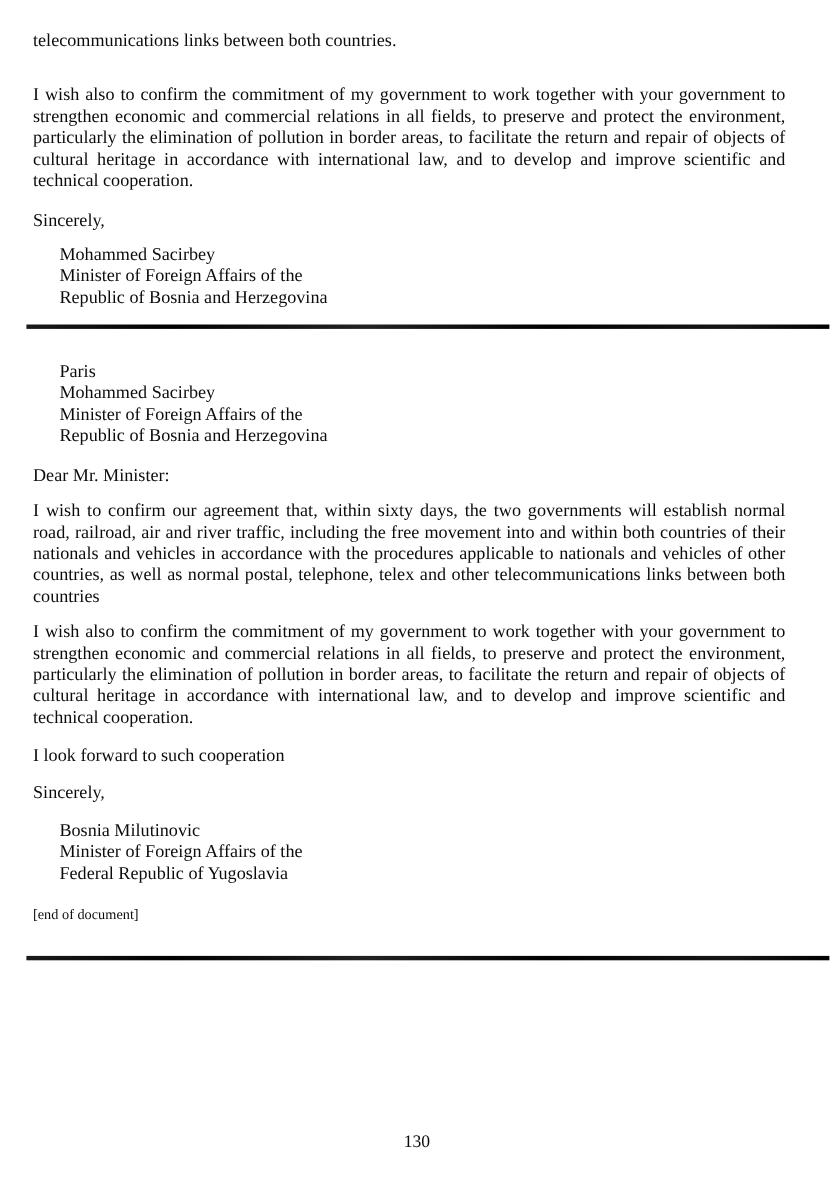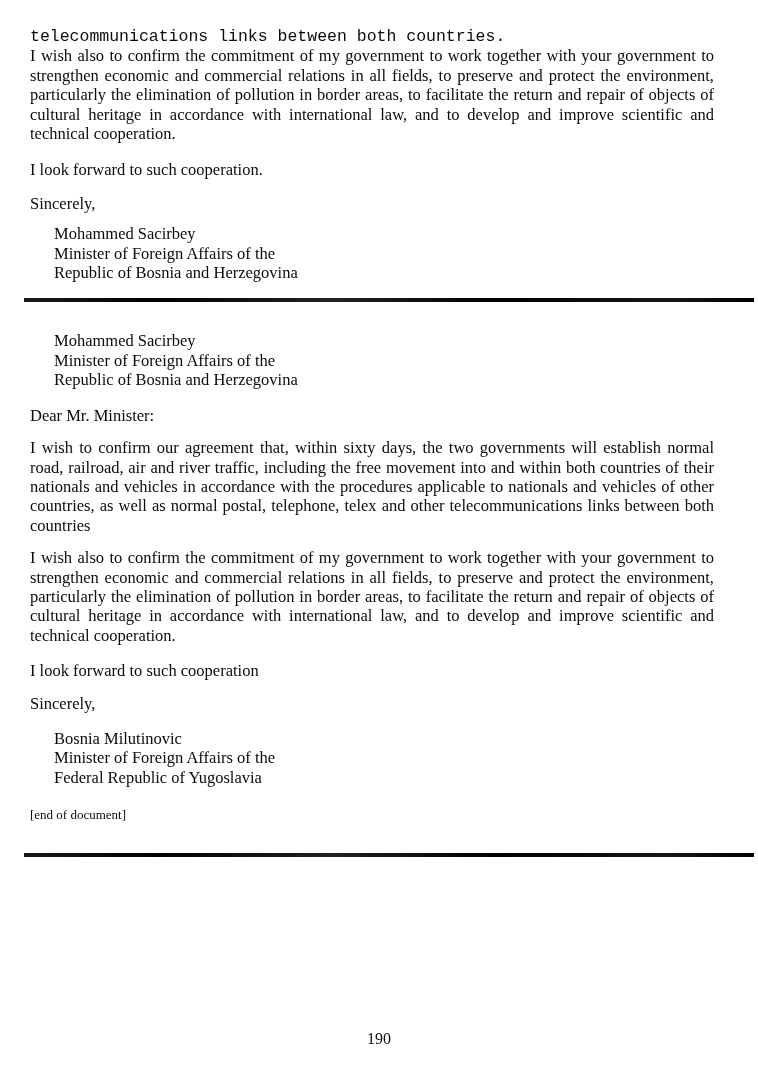--- a/index.html
+++ b/index.html
@@ -13,21 +13,21 @@
     font-size: 16.5px;
     line-height: 19.4px;
     overflow: hidden;
     box-sizing: border-box;
   }
   .content {
     padding: 27px 44px 0 30px;
   }
   p { margin: 0; }
   .justify { text-align: justify; }
-  .para-tail { margin-bottom: 0; font-family: Liberation Mono, monospace; }
+  .para-tail { margin-bottom: 30px; }
   .body-para-1 { margin-bottom: 17px; }
   .closing { margin-bottom: 14px; }
   .sincerely { margin-bottom: 11px; }
   .sig-block div { white-space: nowrap; }
   .rule {
     border: 0;
     height: 4px;
     background: linear-gradient(90deg, #1a1a1a 0%, #000 18%, #222 42%, #000 65%, #161616 88%, #000 100%);
     margin: 16px -40px 29px -6px;
   }
@@ -59,33 +59,33 @@
 </head>
 <body>
 
 <div class="page">
   <div class="content">
 
     <p class="justify para-tail">telecommunications links between both countries.</p>
 
     <p class="justify body-para-1">I wish also to confirm the commitment of my government to work together with your government to strengthen economic and commercial relations in all fields, to preserve and protect the environment, particularly the elimination of pollution in border areas, to facilitate the return and repair of objects of cultural heritage in accordance with international law, and to develop and improve scientific and technical cooperation.</p>
 
-    <p class="closing">I look forward to such cooperation.</p>
 
     <p class="sincerely">Sincerely,</p>
 
     <div class="sig-block">
       <div>Mohammed Sacirbey</div>
       <div>Minister of Foreign Affairs of the</div>
       <div>Republic of Bosnia and Herzegovina</div>
     </div>
 
     <div class="rule"></div>
 
     <div class="address-block">
+      <div>Paris</div>
       <div>Mohammed Sacirbey</div>
       <div>Minister of Foreign Affairs of the</div>
       <div>Republic of Bosnia and Herzegovina</div>
     </div>
 
     <p class="salutation">Dear Mr. Minister:</p>
 
     <p class="justify letter-para">I wish to confirm our agreement that, within sixty days, the two governments will establish normal road, railroad, air and river traffic, including the free movement into and within both countries of their nationals and vehicles in accordance with the procedures applicable to nationals and vehicles of other countries, as well as normal postal, telephone, telex and other telecommunications links between both countries</p>
 
     <p class="justify letter-para-last">I wish also to confirm the commitment of my government to work together with your government to strengthen economic and commercial relations in all fields, to preserve and protect the environment, particularly the elimination of pollution in border areas, to facilitate the return and repair of objects of cultural heritage in accordance with international law, and to develop and improve scientific and technical cooperation.</p>
@@ -99,14 +99,14 @@
       <div>Minister of Foreign Affairs of the</div>
       <div>Federal Republic of Yugoslavia</div>
     </div>
 
     <p class="end-note">[end of document]</p>
 
     <div class="rule rule-2"></div>
 
   </div>
 
-  <div class="page-number">190</div>
+  <div class="page-number">130</div>
 </div>
 
 </body></html>

